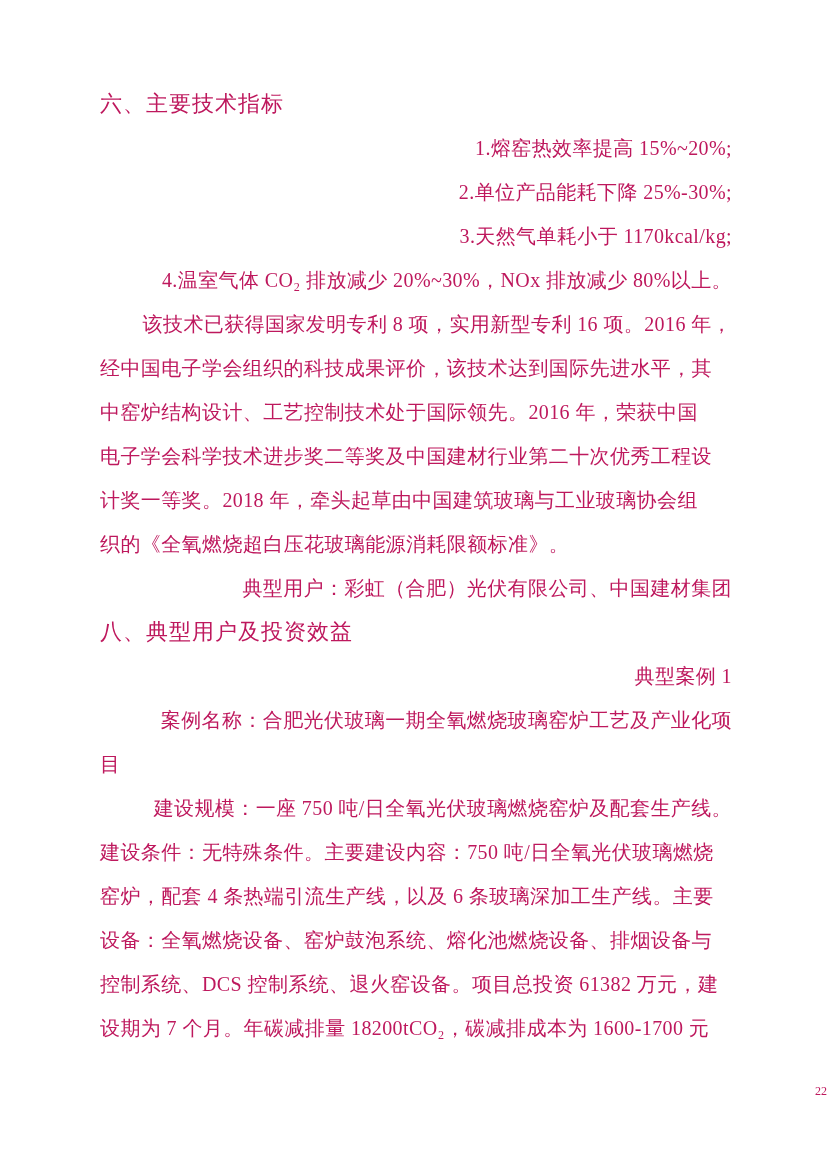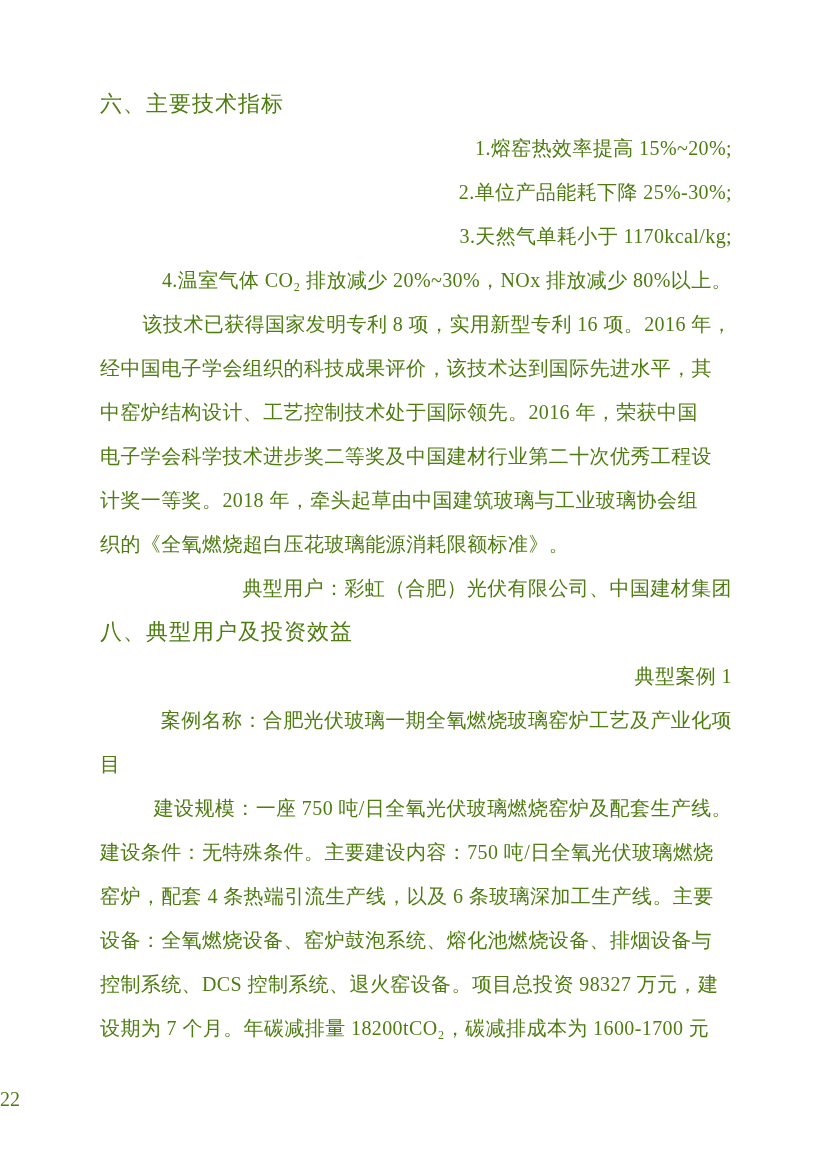--- a/index.html
+++ b/index.html
@@ -5,21 +5,21 @@
   html, body {
     margin: 0;
     padding: 0;
     background: #ffffff;
   }
   .page {
     position: relative;
     width: 827px;
     height: 1147px;
     background: #ffffff;
-    color: #4d7c0f;
+    color: #be185d;
     font-family: "Liberation Serif", "DejaVu Serif", serif;
     overflow: hidden;
   }
   .content {
     position: absolute;
     left: 100px;
     top: 82px;
     width: 632px;
   }
   .line {
@@ -35,24 +35,23 @@
   }
   .indent {
     text-indent: 2em;
     text-align: right;
   }
   .page-number {
     position: absolute;
     top: 1080px;
     left: 0;
     width: 100%;
-    text-align: left;
-    font-size: 20px;
+    text-align: right;
+    font-size: 12px;
     line-height: 22px;
-    margin-top: 8px;
   }
 </style>
 </head>
 <body>
 
 <div class="page">
   <div class="content">
 
     <div class="line heading">六、主要技术指标</div>
     <div class="line indent">1.熔窑热效率提高 15%~20%;</div>
@@ -69,19 +68,19 @@
 
     <div class="line indent">典型用户：彩虹（合肥）光伏有限公司、中国建材集团</div>
     <div class="line heading">八、典型用户及投资效益</div>
     <div class="line indent">典型案例 1</div>
     <div class="line indent">案例名称：合肥光伏玻璃一期全氧燃烧玻璃窑炉工艺及产业化项</div>
     <div class="line">目</div>
     <div class="line indent">建设规模：一座 750 吨/日全氧光伏玻璃燃烧窑炉及配套生产线。</div>
     <div class="line">建设条件：无特殊条件。主要建设内容：750 吨/日全氧光伏玻璃燃烧</div>
     <div class="line">窑炉，配套 4 条热端引流生产线，以及 6 条玻璃深加工生产线。主要</div>
     <div class="line">设备：全氧燃烧设备、窑炉鼓泡系统、熔化池燃烧设备、排烟设备与</div>
-    <div class="line">控制系统、DCS 控制系统、退火窑设备。项目总投资 98327 万元，建</div>
+    <div class="line">控制系统、DCS 控制系统、退火窑设备。项目总投资 61382 万元，建</div>
     <div class="line">设期为 7 个月。年碳减排量 18200tCO₂，碳减排成本为 1600-1700 元</div>
 
   </div>
 
   <div class="page-number">22</div>
 </div>
 
 </body></html>

